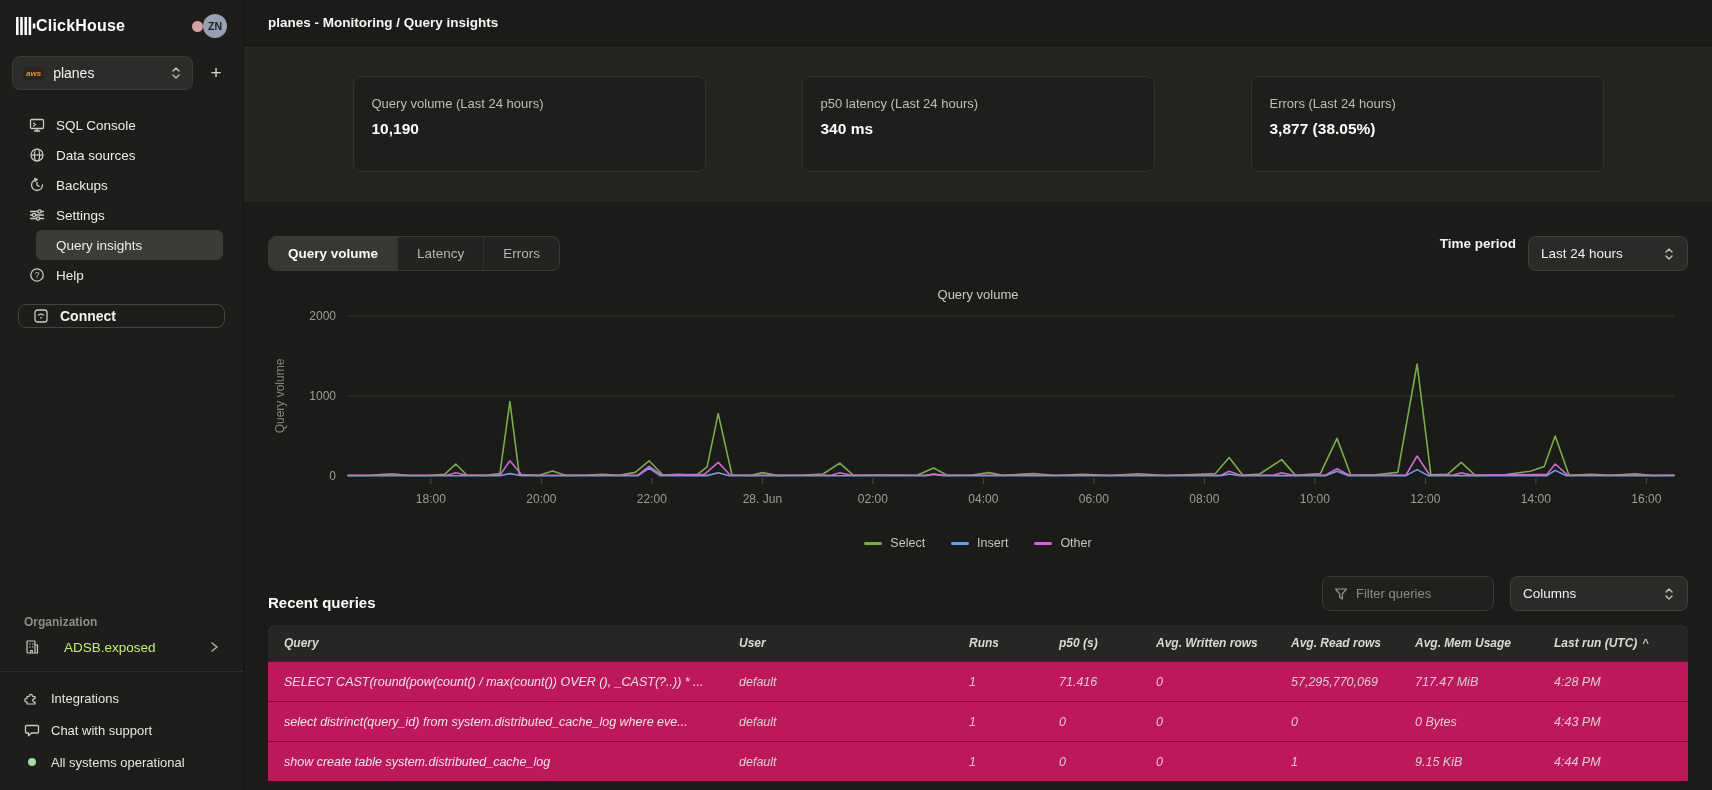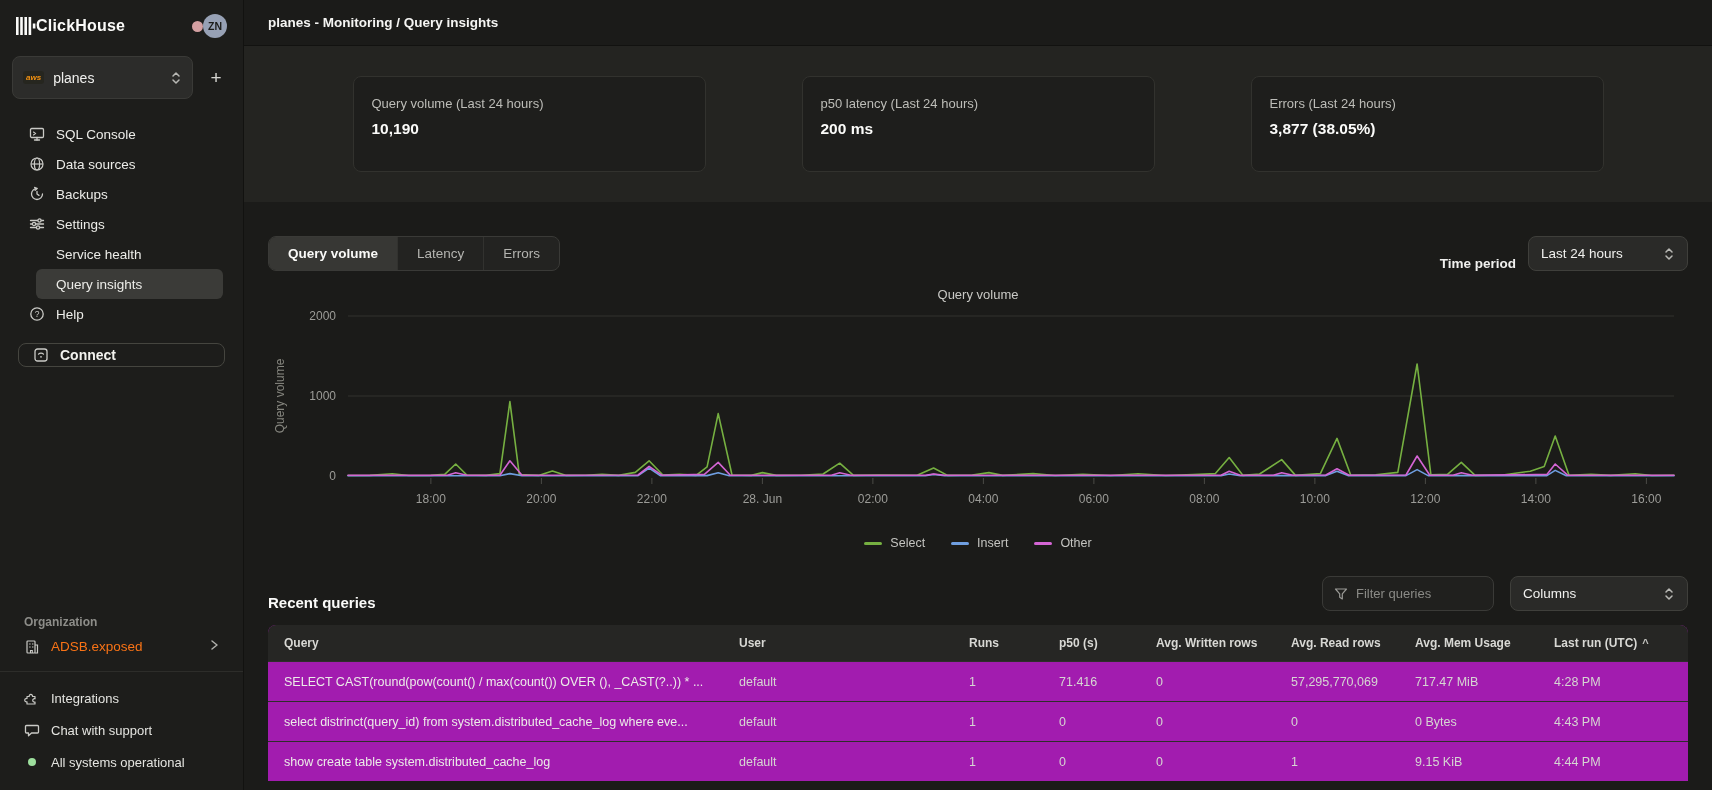--- a/index.html
+++ b/index.html
@@ -9,40 +9,40 @@
   
   .sidebar { position:fixed; left:0; top:0; width:244px; height:790px; background:#1d1d1b;
     border-right:1px solid #121210; display:flex; flex-direction:column; }
   .brand-row { display:flex; align-items:center; padding:14px 16px 10px 16px; }
   .brand-name { font-size:16px; font-weight:bold; color:#fafaf8; letter-spacing:.2px; }
   .brand-spacer { flex:1; }
   .notif-dot { width:11px; height:11px; border-radius:50%; background:#d4a0a2; }
   .avatar { width:24px; height:24px; border-radius:50%; background:#97a1b5; color:#1c1c1a;
     font-size:10.5px; font-weight:bold; display:flex; align-items:center; justify-content:center; }
   .selector-row { display:flex; align-items:center; gap:12px; padding:8px 16px 4px 12px; }
-  .service-selector { flex:1; height:43px; background:#2c2c2a; border:1px solid #3a3a37; border-radius:8px;
+  .service-selector { flex:1; height:34px; background:#2c2c2a; border:1px solid #3a3a37; border-radius:8px;
     display:flex; align-items:center; gap:9px; padding:0 10px; cursor:pointer; }
   .service-name { flex:1; font-size:14px; color:#f0f0ee; }
   .aws-mark { font-size:8px; font-weight:bold; font-style:italic; color:#f29111; background:#26261f;
     border-radius:3px; padding:2px 3px; }
   .plus-btn { font-size:19px; color:#d5d5d1; width:22px; text-align:center; cursor:pointer; }
   .nav { padding:16px 20px 0 20px; }
   .nav-item { display:flex; align-items:center; gap:11px; height:30px; font-size:13.5px; color:#ececE8;
     padding:0 8px; border-radius:6px; cursor:pointer; }
   .nav-item .ico { width:17px; display:flex; justify-content:center; }
   .nav-sub { padding-left:16px; }
   .nav-sub .nav-item { padding-left:20px; }
   .nav-item.selected { background:#3b3b38; }
   .connect-btn { margin:14px 18px 0 18px; border:1px solid #45453f; border-radius:8px; height:24px;
     display:flex; align-items:center; gap:11px; padding:0 14px; font-size:14px; font-weight:bold;
     color:#f2f2ee; cursor:pointer; }
   .sidebar-bottom { margin-top:auto; }
   .org-label { padding:0 24px 10px 24px; font-size:12px; color:#8d8d89; font-weight:bold; }
-  .org-row { display:flex; gap:11px; padding:0 24px 16px 24px; font-size:13.5px;
-    color:#f97316; cursor:pointer; }
+  .org-row { display:flex; align-items:center; gap:24px; padding:0 24px 16px 24px; font-size:13.5px;
+    color:#bef264; cursor:pointer; }
   .org-name { flex:1; }
   .divider { border-top:1px solid #2d2d2a; }
   .footer-list { padding:12px 24px 14px 24px; display:flex; flex-direction:column; gap:4px; }
   .footer-item { display:flex; align-items:center; gap:11px; height:28px; font-size:13px; color:#e4e4e0; cursor:pointer; }
   .status-dot { width:8px; height:8px; border-radius:50%; background:#9ddf9d; margin:0 4px 0 4px; }
 
   
   .main { margin-left:244px; height:790px; display:flex; flex-direction:column; }
   .topbar { height:46px; display:flex; align-items:center; padding:0 24px; background:#1b1b19;
     border-bottom:1px solid #121210; flex:none; }
@@ -51,21 +51,21 @@
   .metric-card { width:353px; height:96px; background:#1e1e1c; border:1px solid #32322e; border-radius:8px;
     padding:19px 18px; }
   .metric-label { font-size:13px; color:#bdbdb8; }
   .metric-value { margin-top:9px; font-size:15.5px; font-weight:bold; color:#fbfbf9; }
 
   .controls-row { display:flex; align-items:center; justify-content:space-between; margin:34px 24px 0 24px; }
   .tab-group { display:inline-flex; border:1px solid #3a3a37; border-radius:8px; background:#232321; overflow:hidden; }
   .tab { padding:9px 19px; font-size:13.5px; color:#b4b4b0; cursor:pointer; border-right:1px solid #32322f; }
   .tab:last-child { border-right:none; }
   .tab.active { background:#373734; color:#fafaf8; font-weight:bold; }
-  .time-controls { display:flex; align-items:flex-end; gap:12px;margin-left:48px; }
+  .time-controls { display:flex; align-items:flex-start; gap:12px;margin-left:48px; }
   .time-label { font-size:13.5px; font-weight:bold; color:#f0f0ee; }
   .select-box { min-width:160px; height:35px; background:#2a2a28; border:1px solid #3f3f3b; border-radius:8px;
     display:flex; align-items:center; justify-content:space-between; gap:10px; padding:0 12px;
     font-size:13.5px; color:#f0f0ee; cursor:pointer; }
 
   .chart-block { margin-top:16px; flex:none; }
   .chart-title { text-align:center; font-size:13px; color:#c9c9c5; }
   .chart-svg-wrap { margin:4px 24px 0 24px; }
   .legend { display:flex; justify-content:center; gap:26px; margin-top:4px; }
   .legend-item { display:flex; align-items:center; gap:8px; cursor:pointer; }
@@ -76,21 +76,21 @@
   .recent-header { display:flex; align-items:flex-end; justify-content:space-between; }
   .recent-title { font-size:15px; font-weight:bold; color:#fafaf8; }
   .recent-controls { display:flex; align-items:center; gap:16px; }
   .filter-box { width:172px; height:35px; background:#20201e; border:1px solid #3a3a37; border-radius:8px;
     display:flex; align-items:center; gap:8px; padding:0 11px; }
   .filter-box input { background:transparent; border:none; outline:none; color:#e8e8e4; font-size:13px;
     width:120px; font-family:"Liberation Sans", sans-serif; }
   .filter-box input::placeholder { color:#8a8a86; }
   .columns-select { min-width:178px; }
 
-  .qtable { margin-top:14px; border-radius:8px 8px 0 0; overflow:hidden; background:#a21caf; }
+  .qtable { margin-top:14px; border-radius:8px 8px 0 0; overflow:hidden; background:#be185d;font-style:italic; }
   .trow { display:grid; grid-template-columns:455px 230px 90px 97px 135px 124px 139px 1fr; align-items:center; }
   .thead { background:#262624; height:36px; }
   .thead .cell { font-size:12px; font-weight:bold; color:#d8d8d4; }
   .tbody-row { height:40px; border-top:1px solid #2e2e2b; cursor:pointer; }
   .cell { padding:0 16px; font-size:12.5px; color:#d6d6d2; white-space:nowrap; overflow:hidden; text-overflow:ellipsis; }
   .cell.query { color:#ececE8; }
   .sort-caret { font-size:11px; color:#c4c4c0; margin-left:5px; }
 
   svg.icon { display:block; }
 </style>
@@ -167,23 +167,20 @@
             <circle cx="10.5" cy="4.5" r="1.6" fill="#1d1d1b"></circle>
           <path d="M1.5 8 h13"></path>
             <circle cx="5" cy="8" r="1.6" fill="#1d1d1b"></circle>
           <path d="M1.5 11.5 h13"></path>
             <circle cx="9" cy="11.5" r="1.6" fill="#1d1d1b"></circle>
         </svg>
       </span>
       <span>Settings</span>
     </div>
     <div class="nav-sub">
-      <div class="nav-item">
-        <span>Service health</span>
-      </div>
       <div class="nav-item selected">
         <span>Query insights</span>
       </div>
     </div>
     <div class="nav-item">
       <span class="ico">
         <svg class="icon" width="16" height="16" viewBox="0 0 16 16" fill="none" stroke="#cacac6" stroke-width="1.3">
           <circle cx="8" cy="8" r="6.2"></circle>
           <text x="8" y="11" font-size="8.5" fill="#cacac6" stroke="none" text-anchor="middle" font-family="Liberation Sans, sans-serif">?</text>
         </svg>
@@ -251,21 +248,21 @@
     <span class="breadcrumb">planes - Monitoring / Query insights</span>
   </div>
 
   <div class="metric-band">
     <div class="metric-card">
       <div class="metric-label">Query volume (Last 24 hours)</div>
       <div class="metric-value">10,190</div>
     </div>
     <div class="metric-card">
       <div class="metric-label">p50 latency (Last 24 hours)</div>
-      <div class="metric-value">200 ms</div>
+      <div class="metric-value">340 ms</div>
     </div>
     <div class="metric-card">
       <div class="metric-label">Errors (Last 24 hours)</div>
       <div class="metric-value">3,877 (38.05%)</div>
     </div>
   </div>
 
   <div class="controls-row">
     <div class="tab-group">
       <div class="tab active">Query volume</div>

